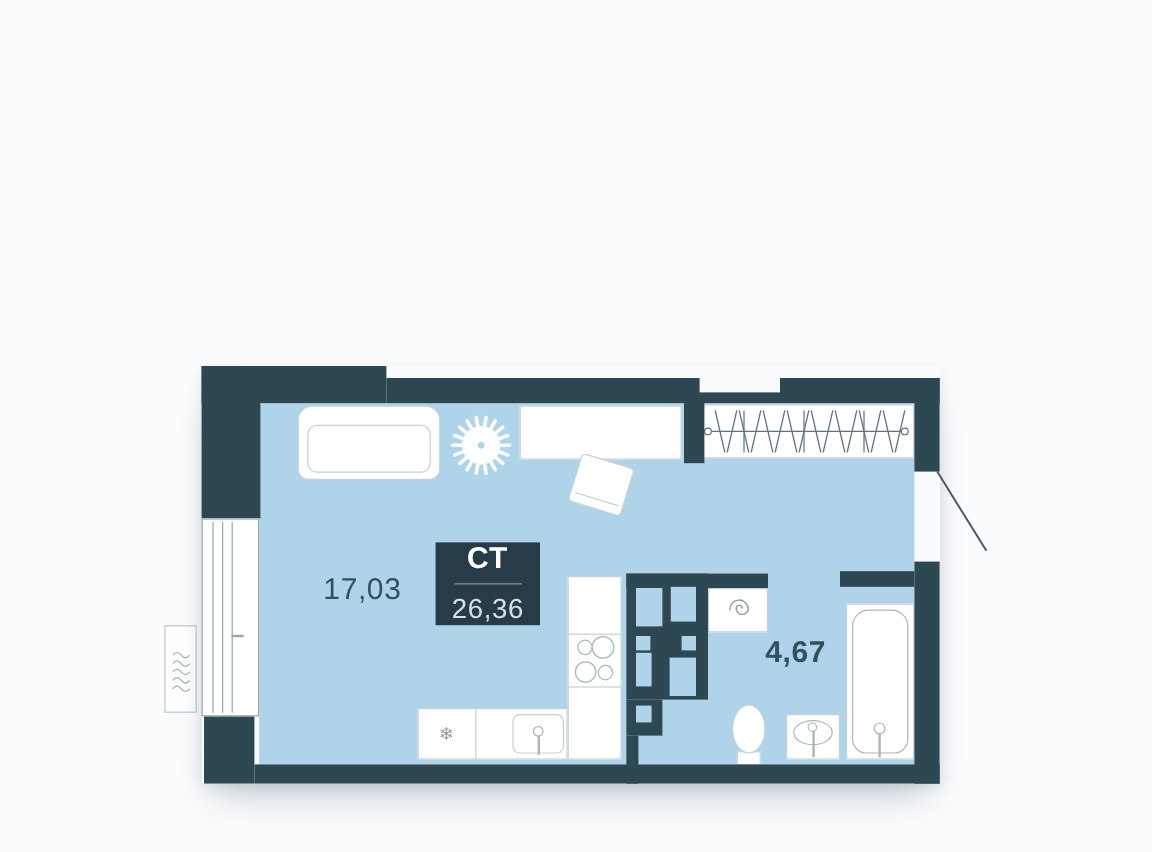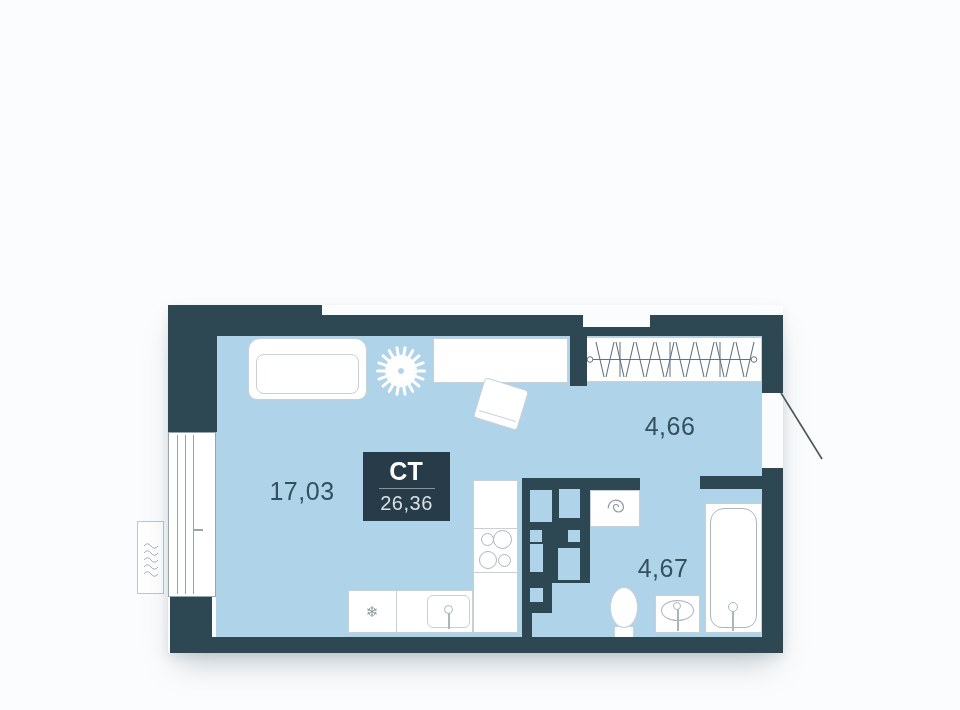--- a/index.html
+++ b/index.html
@@ -17,24 +17,24 @@
   .w{position:absolute;background:var(--wall);}
   .cut{position:absolute;background:var(--floor);}
   .floor{position:absolute;background:var(--floor);}
   .furn{position:absolute;background:#fff;border:1px solid var(--furniture-border);box-sizing:border-box;}
   .burner{position:absolute;background:#fff;border:1.2px solid var(--fixture-line);border-radius:50%;box-sizing:border-box;}
   .fixline{position:absolute;background:var(--fixture-line);}
   .winline{position:absolute;top:2px;bottom:2px;width:1px;background:var(--window-line);}
   .area-label{position:absolute;width:120px;height:30px;line-height:30px;text-align:center;
               font-size:25px;color:var(--label-text);letter-spacing:.5px;}
   .badge{position:absolute;left:195px;top:147px;width:87px;height:69px;background:var(--badge-bg);
-         display:flex;flex-direction:column;align-items:center;justify-content:center;}
+         display:flex;flex-direction:column;align-items:center;justify-content:space-between;}
   .badge .type{font-size:25px;font-weight:bold;color:var(--badge-text);letter-spacing:1px;line-height:1.05;}
   .badge .divider{width:56px;border-top:1px solid rgba(255,255,255,.45);margin:4px 0 3px 0;}
-  .badge .total{font-size:20px;color:var(--badge-subtext);letter-spacing:.5px;}
+  .badge .total{font-size:23px;color:var(--badge-subtext);letter-spacing:.5px;}
   svg{position:absolute;overflow:visible;}
 </style>
 </head>
 <body>
 
 <div class="canvas">
 
   <div class="abs" style="left:137px;top:521px;width:27px;height:73px;background:#fff;border:1px solid #bcc6cb;">
     <svg id="radiator-waves" width="27" height="73" viewBox="0 0 27 73" style="left:0;top:0;">
         <path d="M6 24 q3.5 -4.5 7 0 q3.5 4.5 7 0" fill="none" stroke="#9fb0b8" stroke-width="1"></path>
@@ -189,22 +189,21 @@
     <div class="cut" style="left:362px;top:283px;width:13px;height:14px;"></div>
 
     <div class="abs" style="left:0;top:127px;width:48px;height:165px;background:#fff;border:1px solid var(--window-line);">
       <div class="winline" style="left:8px;"></div>
       <div class="winline" style="left:16px;"></div>
       <div class="winline" style="left:24px;"></div>
       <div class="abs" style="left:24px;top:96px;width:10px;height:2px;background:var(--window-line);"></div>
     </div>
 
     <div class="area-label" style="left:49px;top:171px;margin-left:25px;">17,03</div>
-    <div class="area-label" style="left:442px;top:106px;">4,66</div>
-    <div class="area-label" style="left:435px;top:248px;">4,67</div>
+    <div class="area-label" style="left:435px;top:224px;font-weight:bold;">4,67</div>
 
     <div class="badge">
       <div class="type">СТ</div>
       <div class="divider"></div>
       <div class="total">26,36</div>
     </div>
 
   </div>
 </div>
 

